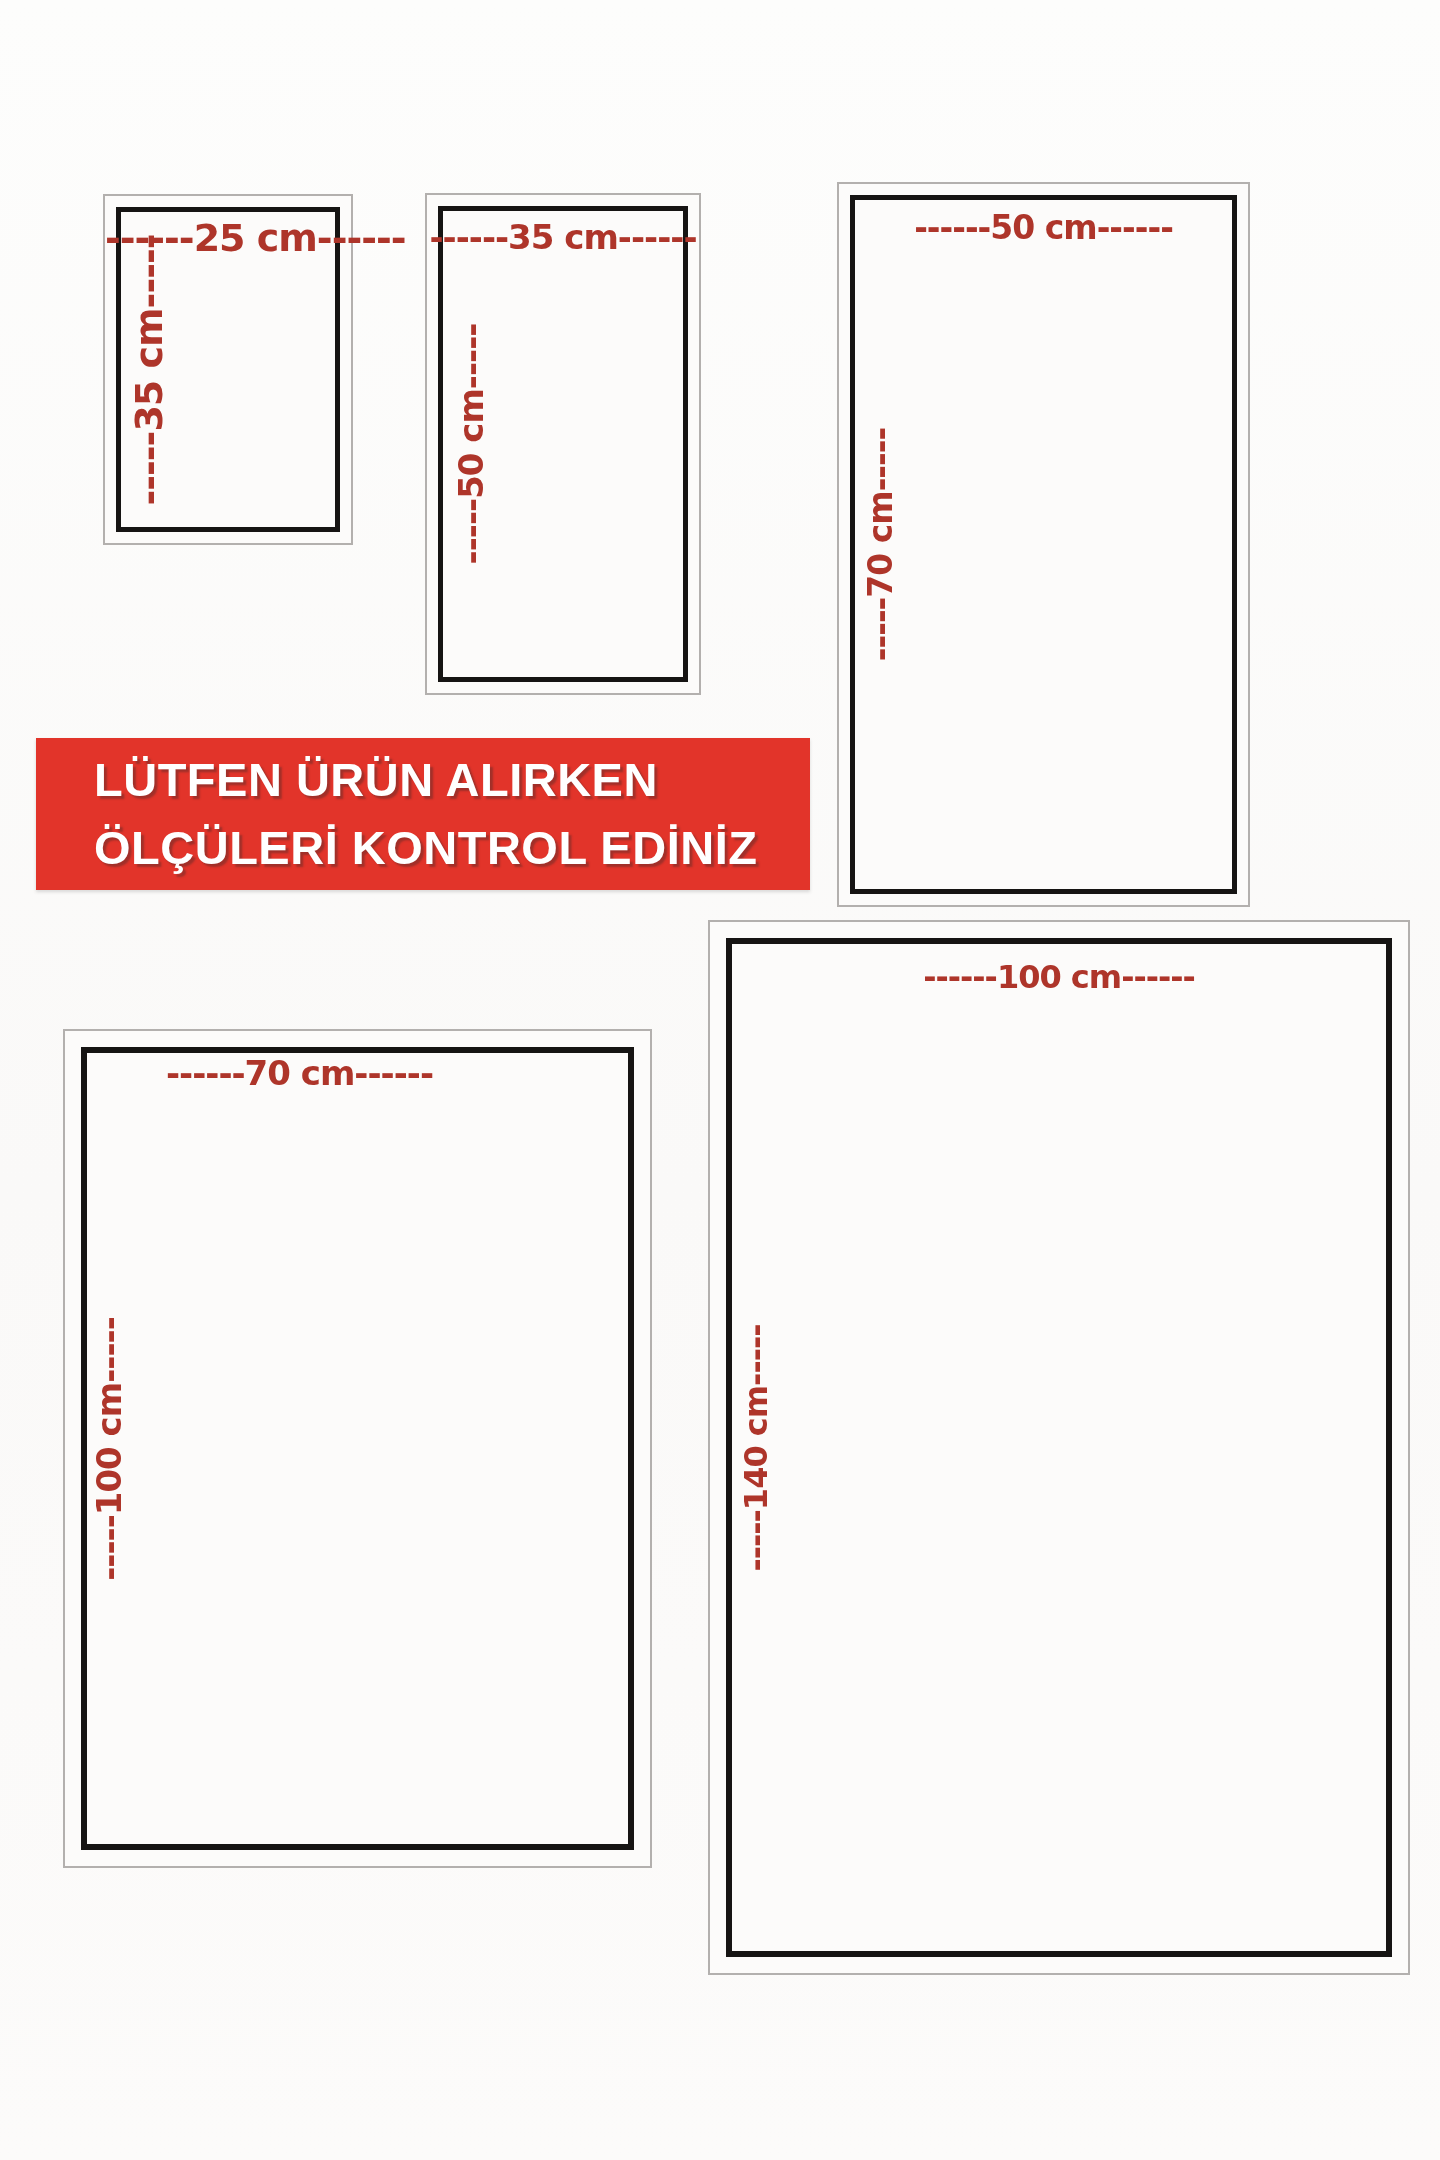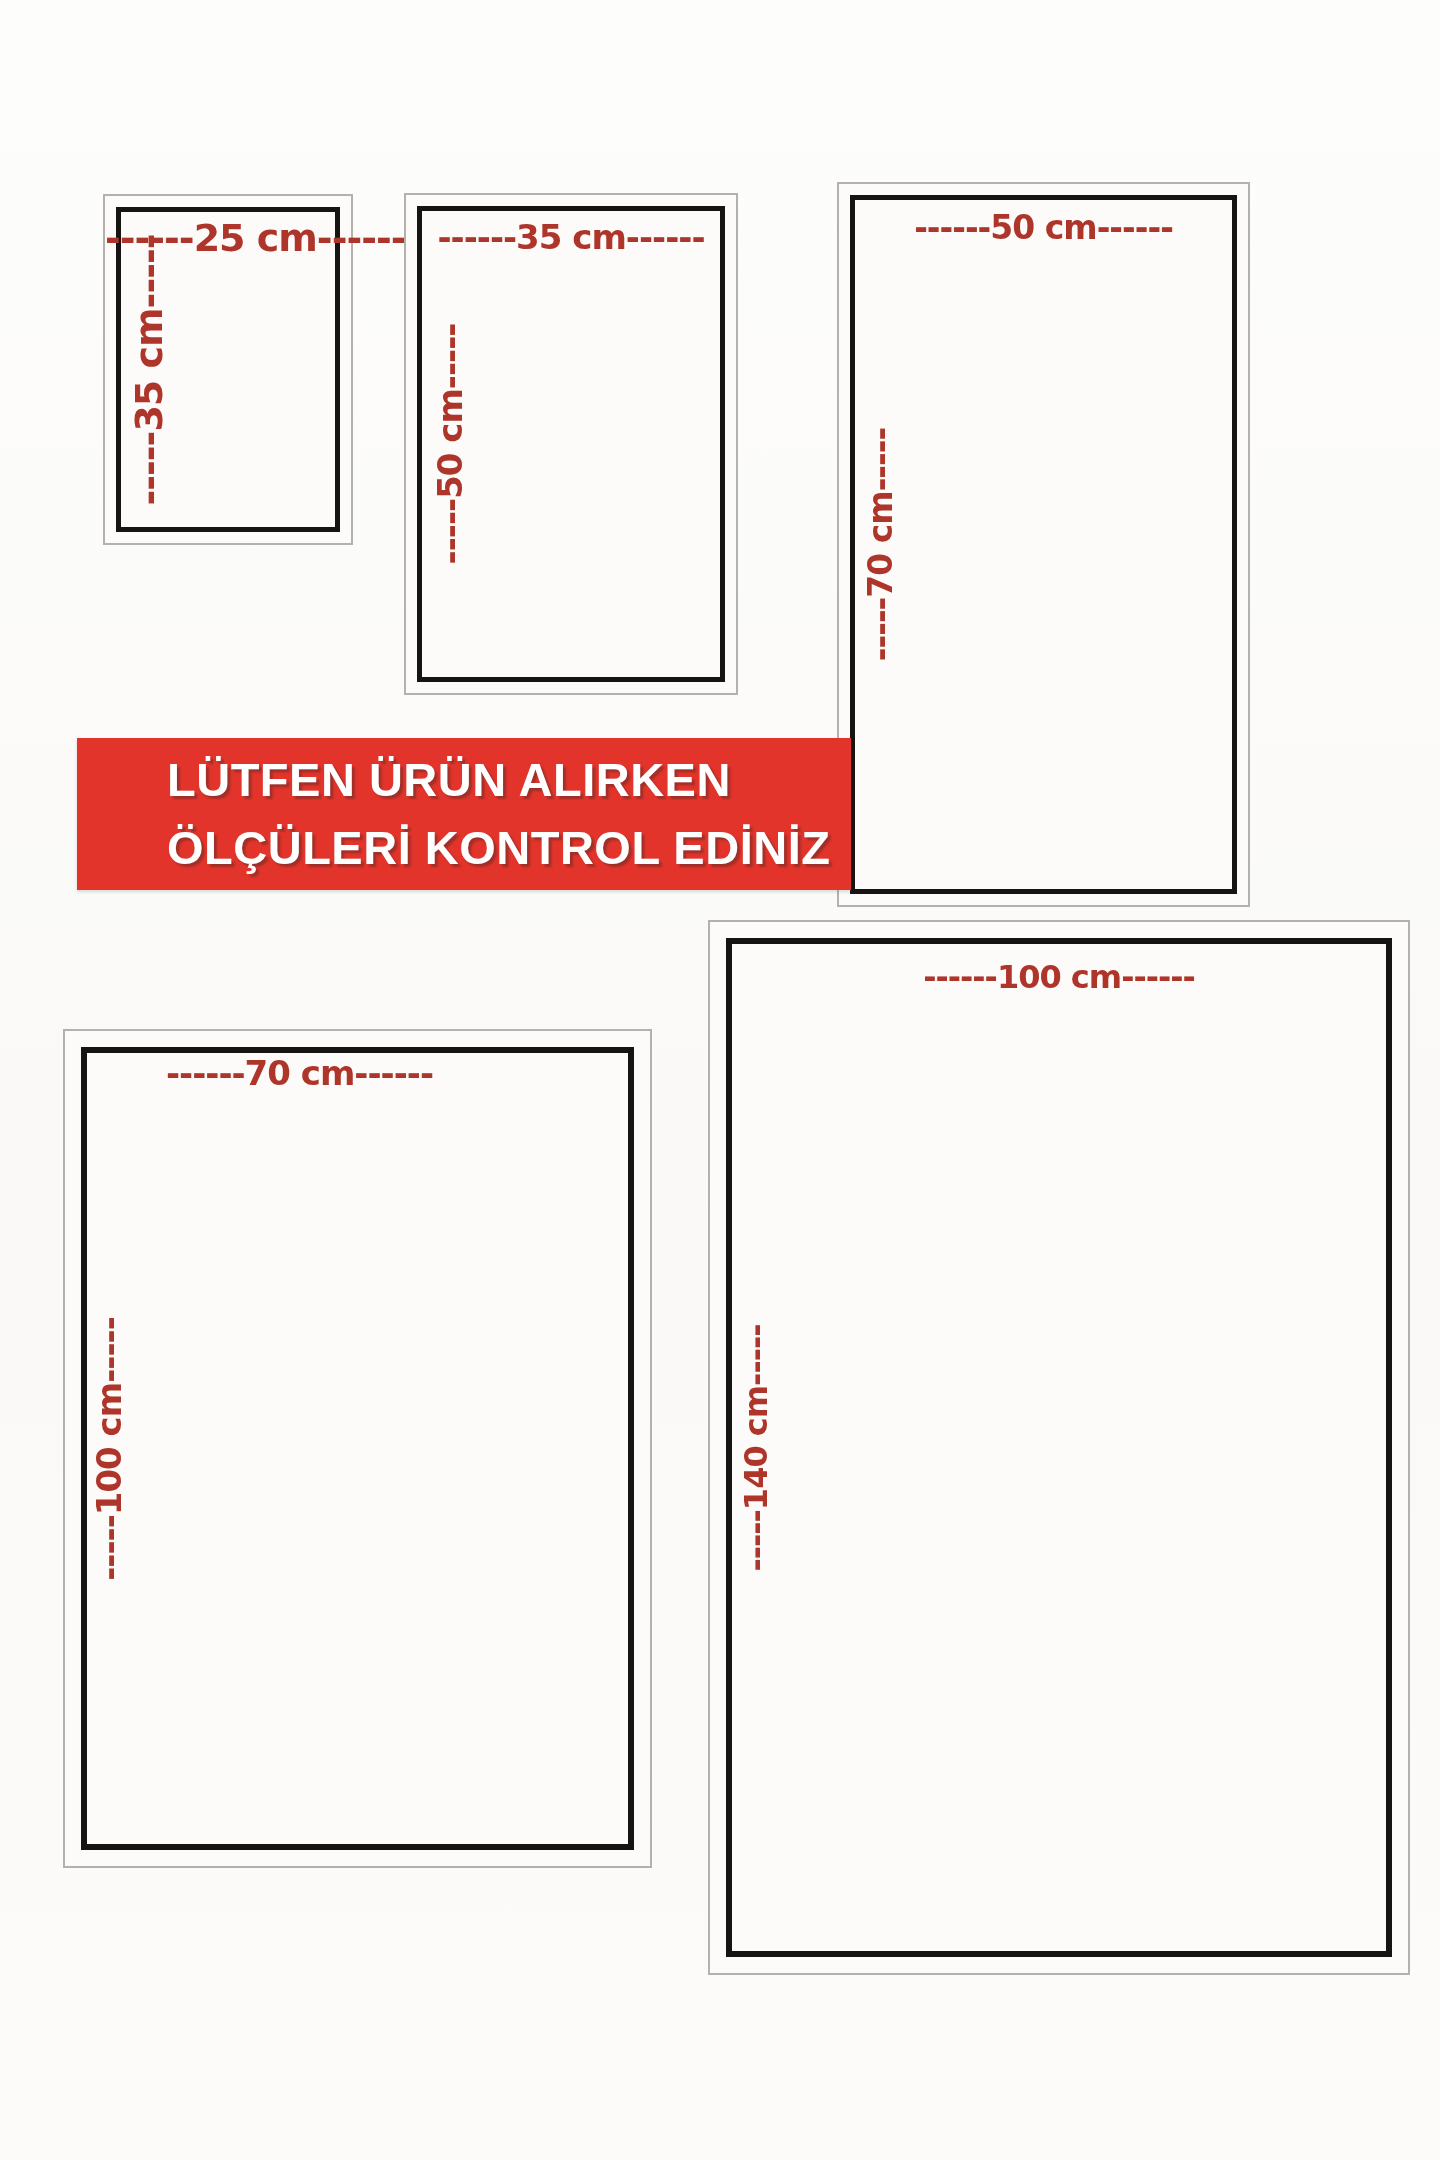--- a/index.html
+++ b/index.html
@@ -58,21 +58,21 @@
   }
   .dim-h-wrap .dim {
     transform: rotate(-90deg);
   }
 
   .frame1 { left: 103px; top: 194px; width: 250px; height: 351px; text-decoration: underline; }
   .frame1 .dim { font-size: 38px; }
   .frame1 .dim-w { top: 20px; }
   .frame1 .dim-h-wrap { left: 14px; }
 
-  .frame2 { left: 404px; top: 193px; width: 334px; height: 502px; }
+  .frame2 { left: 425px; top: 193px; width: 276px; height: 502px; }
   .frame2 .dim { font-size: 34px; }
   .frame2 .dim-w { top: 22px; }
   .frame2 .dim-h-wrap { left: 14px; }
 
   .frame3 { left: 837px; top: 182px; width: 413px; height: 725px; }
   .frame3 .dim { font-size: 33px; }
   .frame3 .dim-w { top: 24px; }
   .frame3 .dim-h-wrap { left: 12px; }
 
   .frame4 { left: 63px; top: 1029px; width: 589px; height: 839px; }
@@ -89,24 +89,23 @@
   .banner {
     position: absolute;
     left: 36px;
     top: 738px;
     width: 774px;
     height: 152px;
     background: var(--banner-bg, #e2342a);
     display: flex;
     flex-direction: column;
     justify-content: center;
-    padding-left: 90px;
+    padding-left: 58px;
     box-sizing: border-box;
     box-shadow: 0 2px 3px rgba(120,120,120,0.25);
-    margin-left: 41px;
   }
   .banner .line {
     color: var(--banner-fg, #ffffff);
     font-family: "Liberation Sans", sans-serif;
     font-weight: bold;
     font-size: 47px;
     line-height: 52px;
     letter-spacing: 0.5px;
     text-shadow: 3px 3px 2px rgba(40,40,40,0.35);
     white-space: nowrap;

